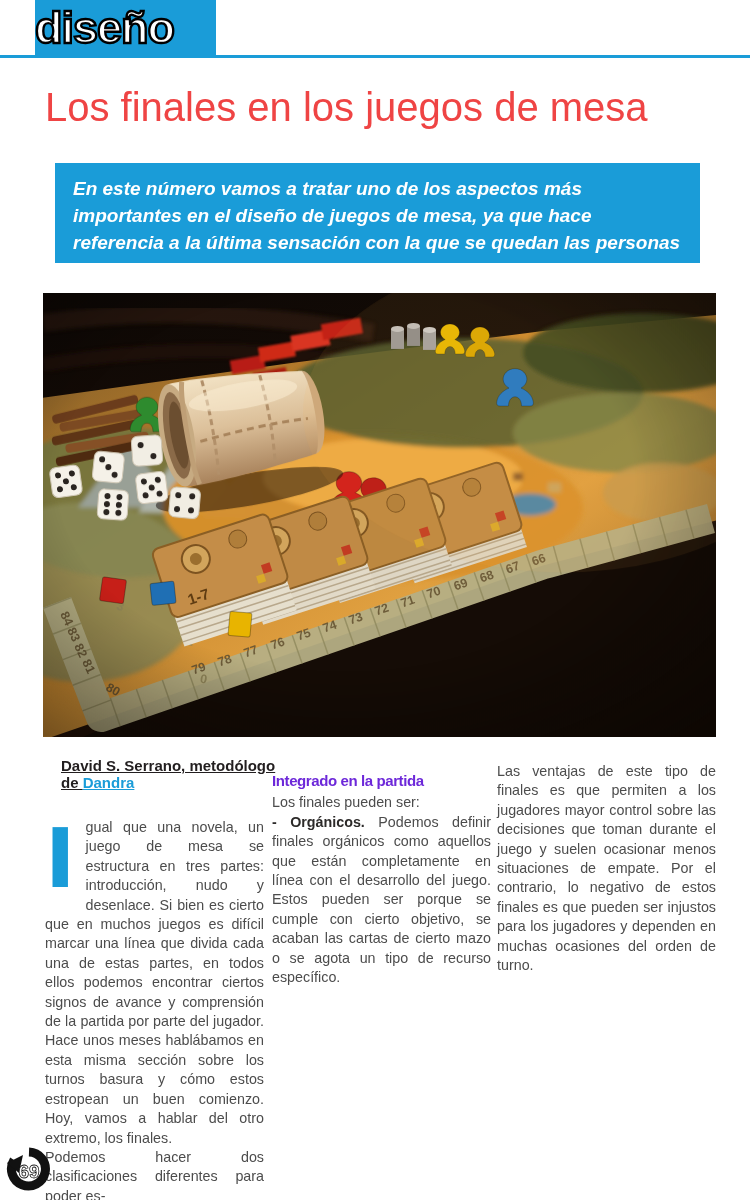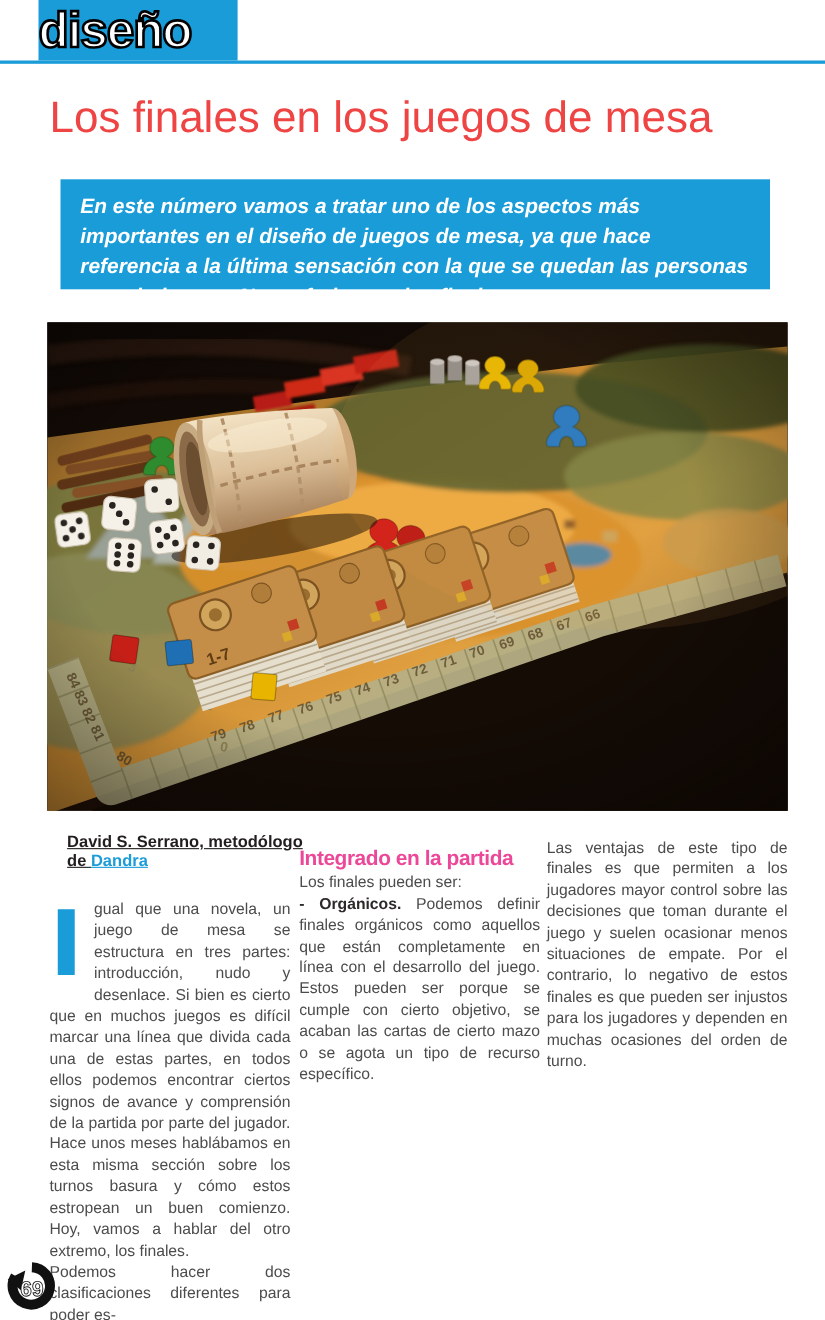--- a/index.html
+++ b/index.html
@@ -31,21 +31,21 @@
   
   .col{position:absolute;top:762px;width:219px;font-size:14.3px;line-height:19.4px;color:#4c4c4c;
     text-align:justify;hyphens:auto;-webkit-hyphens:auto;}
   .col p{margin:0;}
   .col-1{left:45px;padding-top:56px;}
   .col-2{left:272px;}
   .col-3{left:497px;}
   .dropcap{float:left;font-family:"DejaVu Sans",sans-serif;font-weight:bold;font-size:82px;
     line-height:74px;color:#1a9cd8;margin:4px 10px 0 0;}
   .lead{font-weight:bold;color:#2c2a29;}
-  .col-heading{display:block;color:#ec4899;font-weight:bold;font-size:19px;letter-spacing:-0.4px;
+  .col-heading{display:block;color:#6d28d9;font-weight:bold;font-size:15px;letter-spacing:-0.4px;
     margin:9px 0 3px 0;text-align:left;}
   
   .page-badge{position:absolute;left:5px;top:1147px;width:48px;height:48px;}
 </style>
 </head>
 <body>
 
 <div class="logo-box">
   <span class="logo-text">diseño</span>
 </div>

